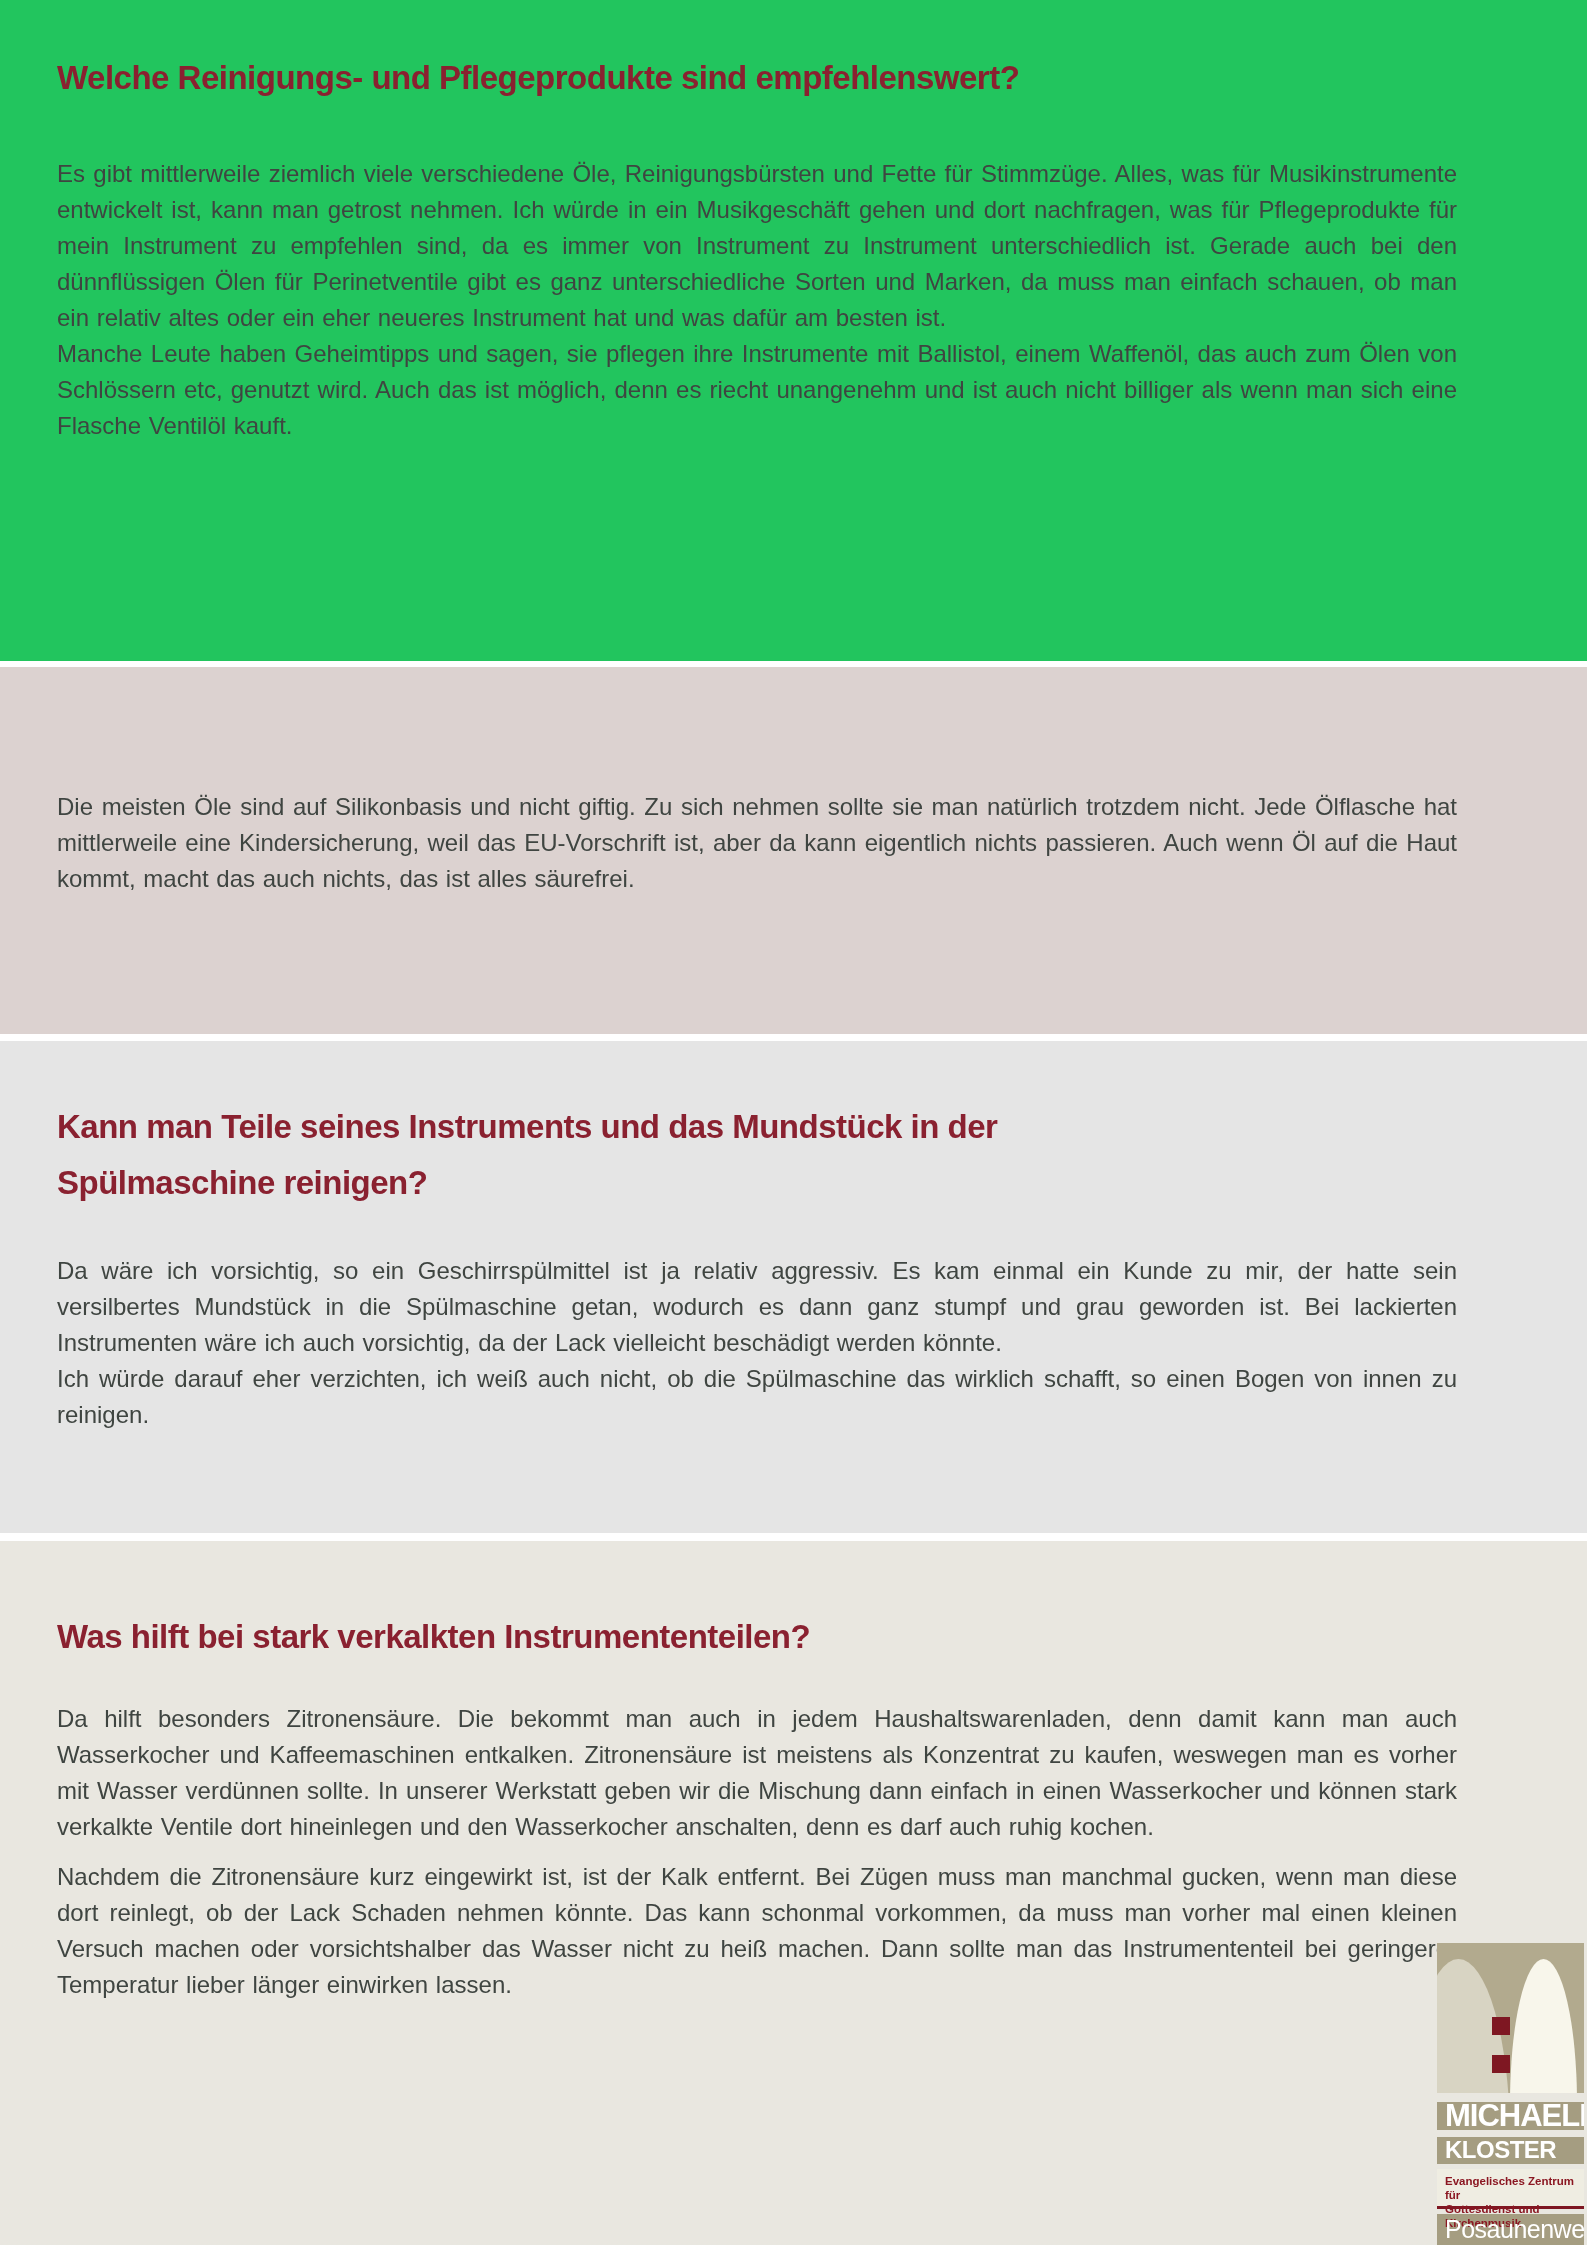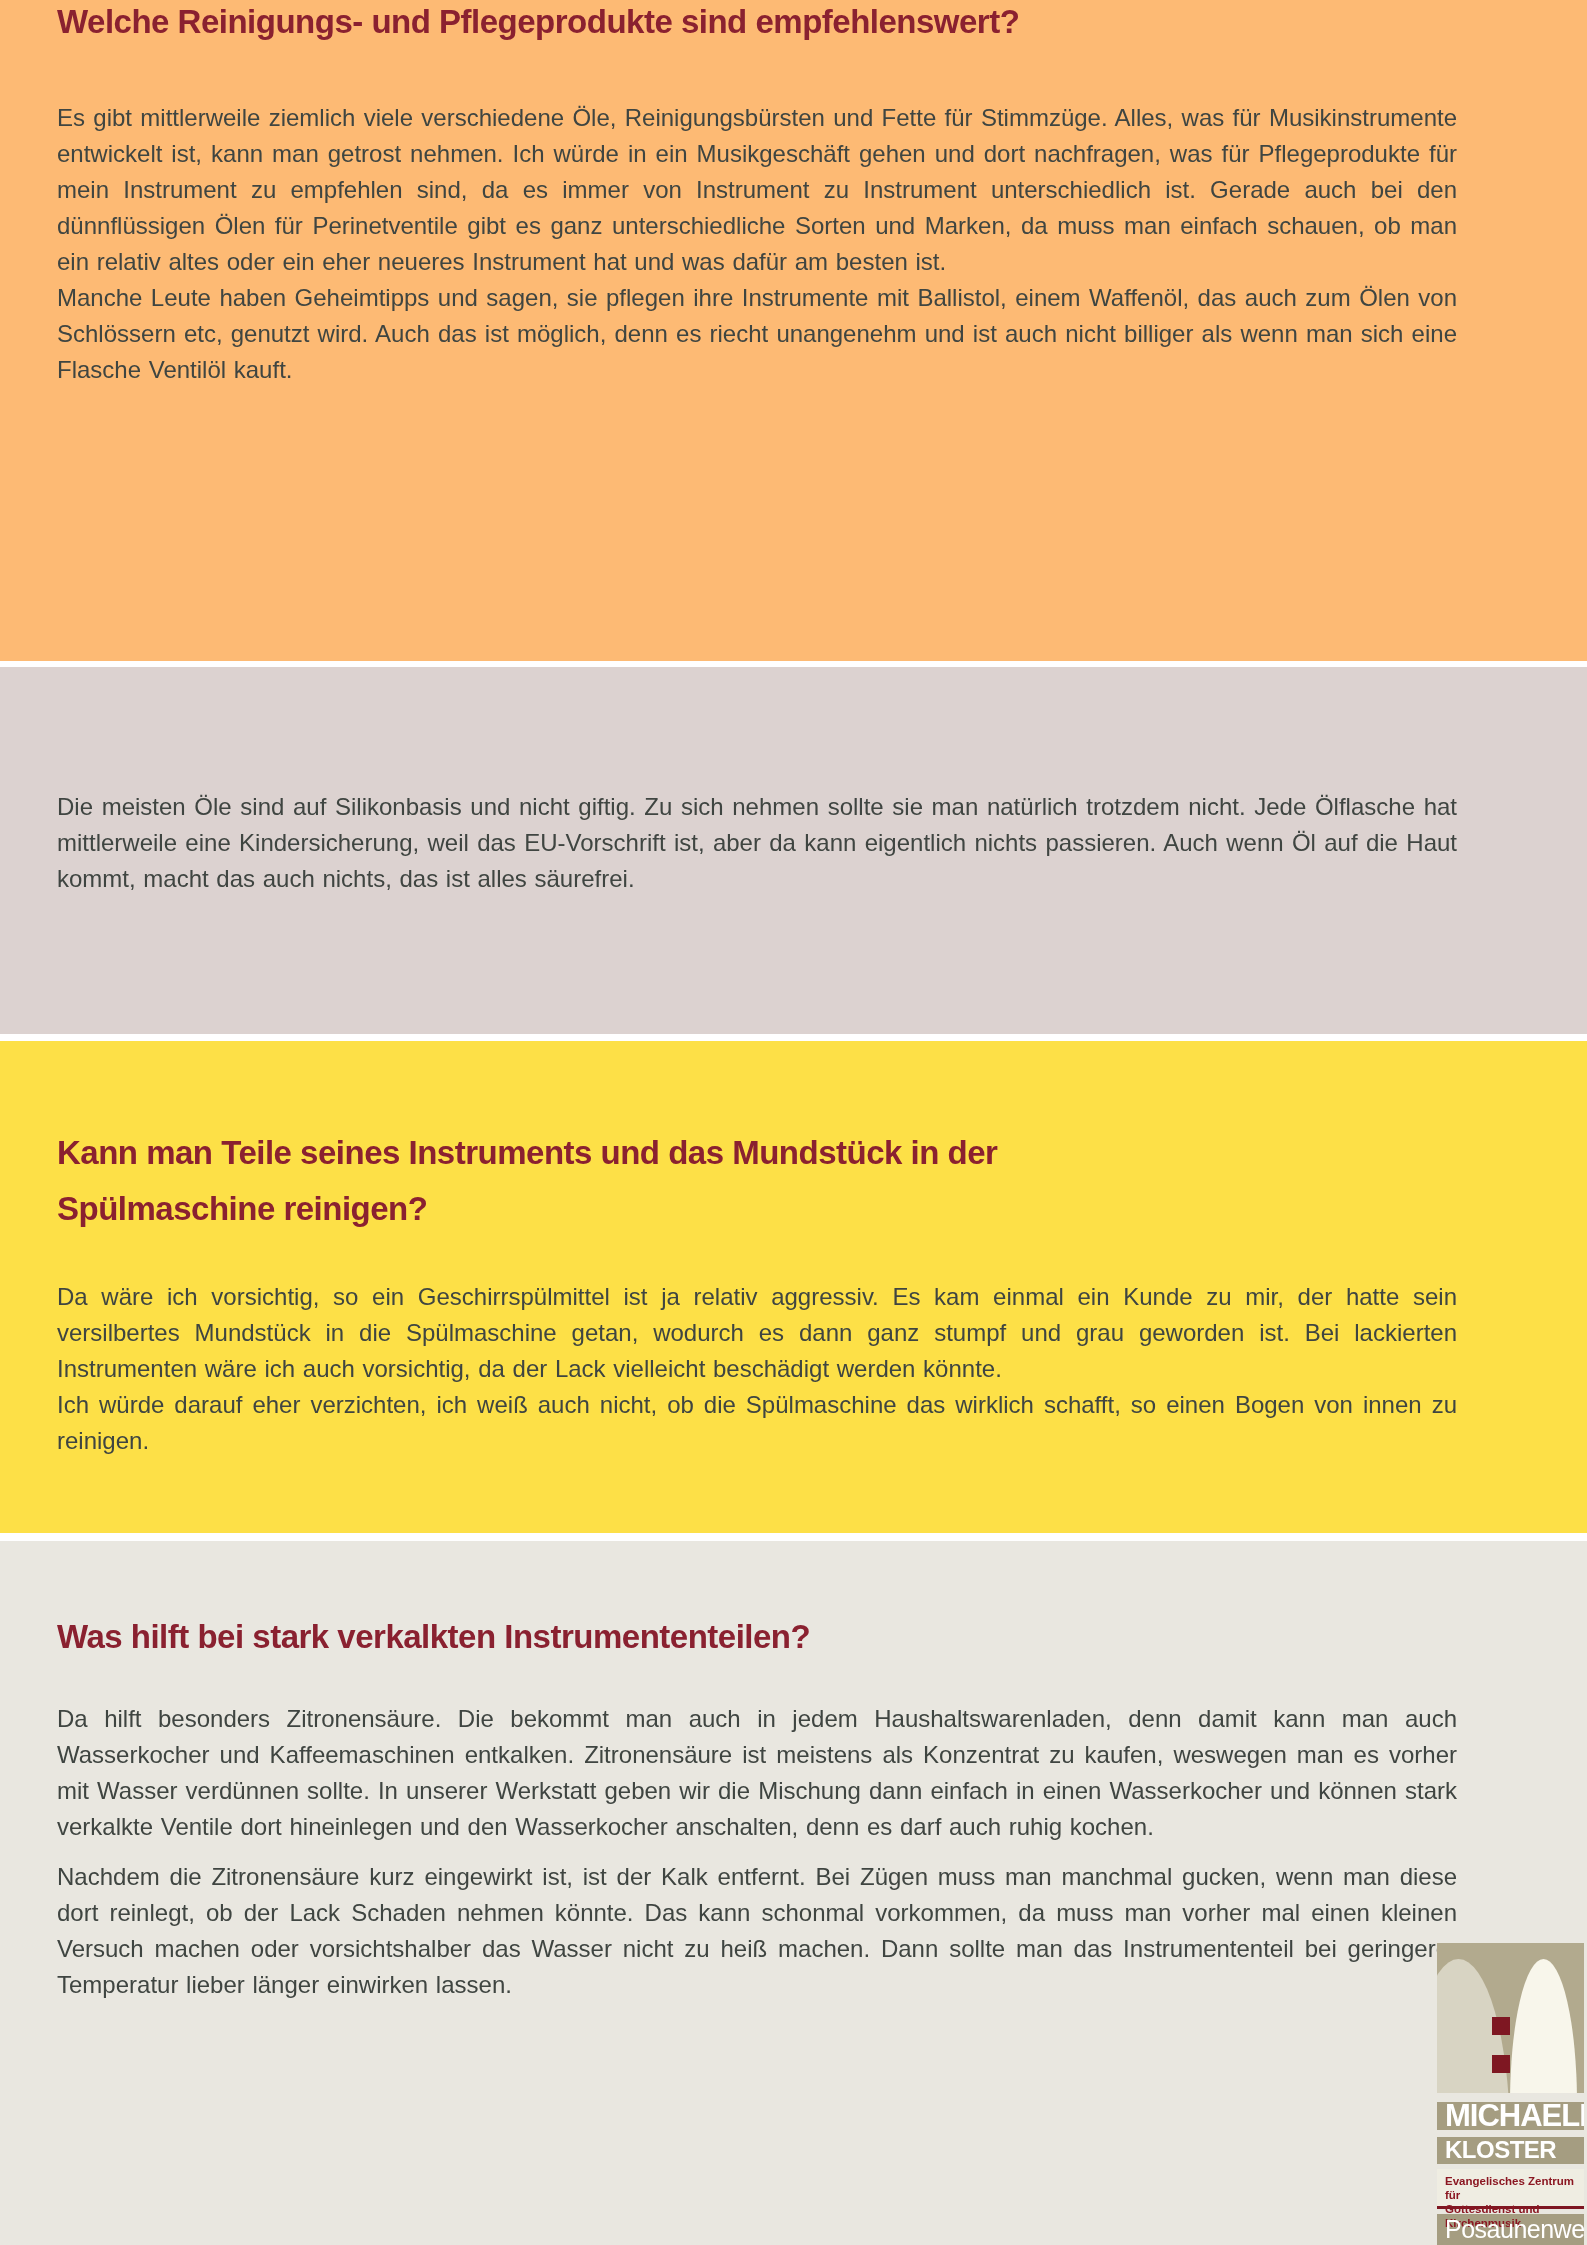--- a/index.html
+++ b/index.html
@@ -27,29 +27,29 @@
   .sec p {
     width: 1400px;
     margin: 0;
     text-align: justify;
     font-size: 24px;
     line-height: 36px;
     color: #3F4541;
     word-spacing: 1px;
   }
   
-  .sec-1 { background: #fdba74; height: 661px; margin-bottom: 6px; }
+  .sec-1 { background: #22c55e; height: 661px; padding-top: 56px; margin-bottom: 6px; }
   .sec-1 h2 { font-size: 33px; line-height: 44px; }
   .sec-1 .para-block { margin-top: 56px; }
   
   .sec-2 { background: #DCD2D0; height: 367px; padding-top: 78px; margin-bottom: 7px; }
   .sec-2 h2 { font-size: 33px; line-height: 40px; }
   .sec-2 .para-block { margin-top: 44px; }
   
-  .sec-3 { background: #fde047; height: 492px; padding-top: 84px; margin-bottom: 8px; }
+  .sec-3 { background: #e5e5e5; height: 492px; padding-top: 58px; margin-bottom: 8px; }
   .sec-3 h2 { font-size: 33px; line-height: 56px; max-width: 1150px; }
   .sec-3 .para-block { margin-top: 42px; }
   
   .sec-4 { background: #E9E7E0; height: 704px; padding-top: 76px; }
   .sec-4 h2 { font-size: 33px; line-height: 40px; }
   .sec-4 .para-block { margin-top: 44px; }
   .sec-4 .para-gap { margin-top: 14px; }
 
   
   .logo {

